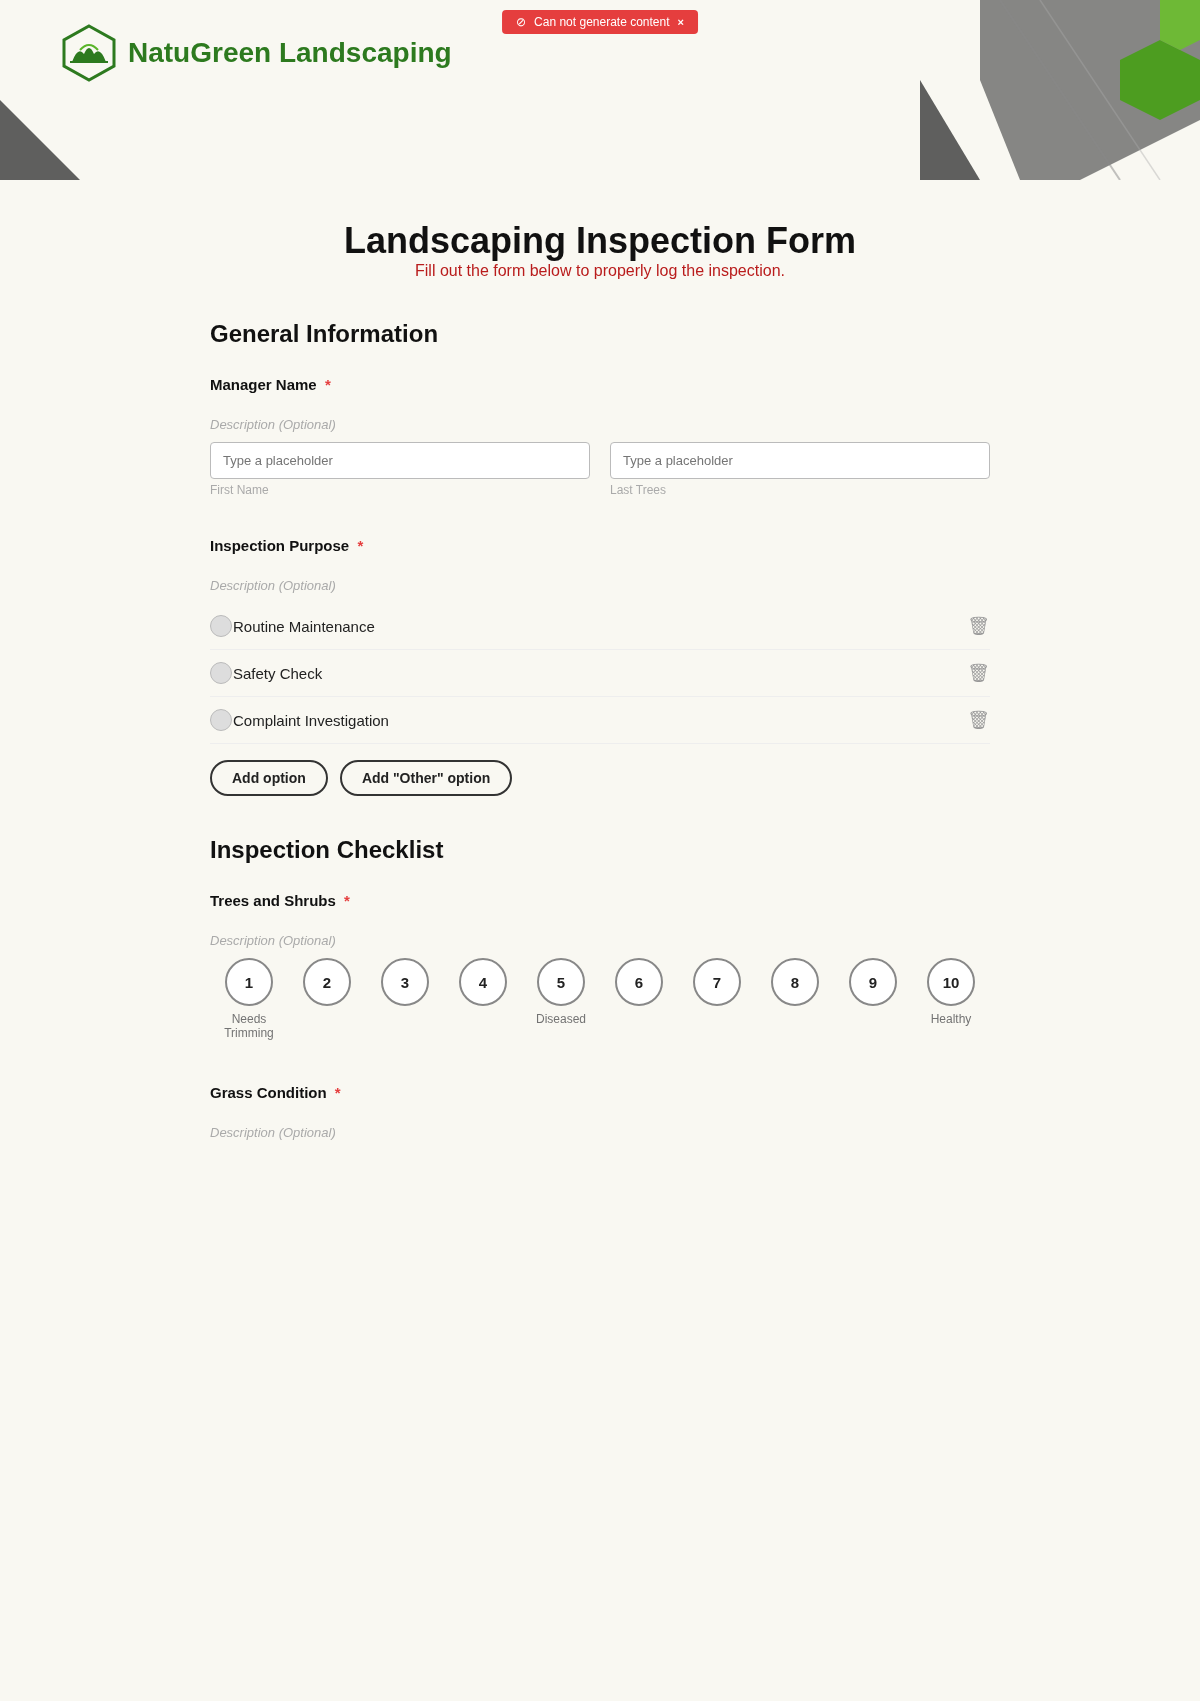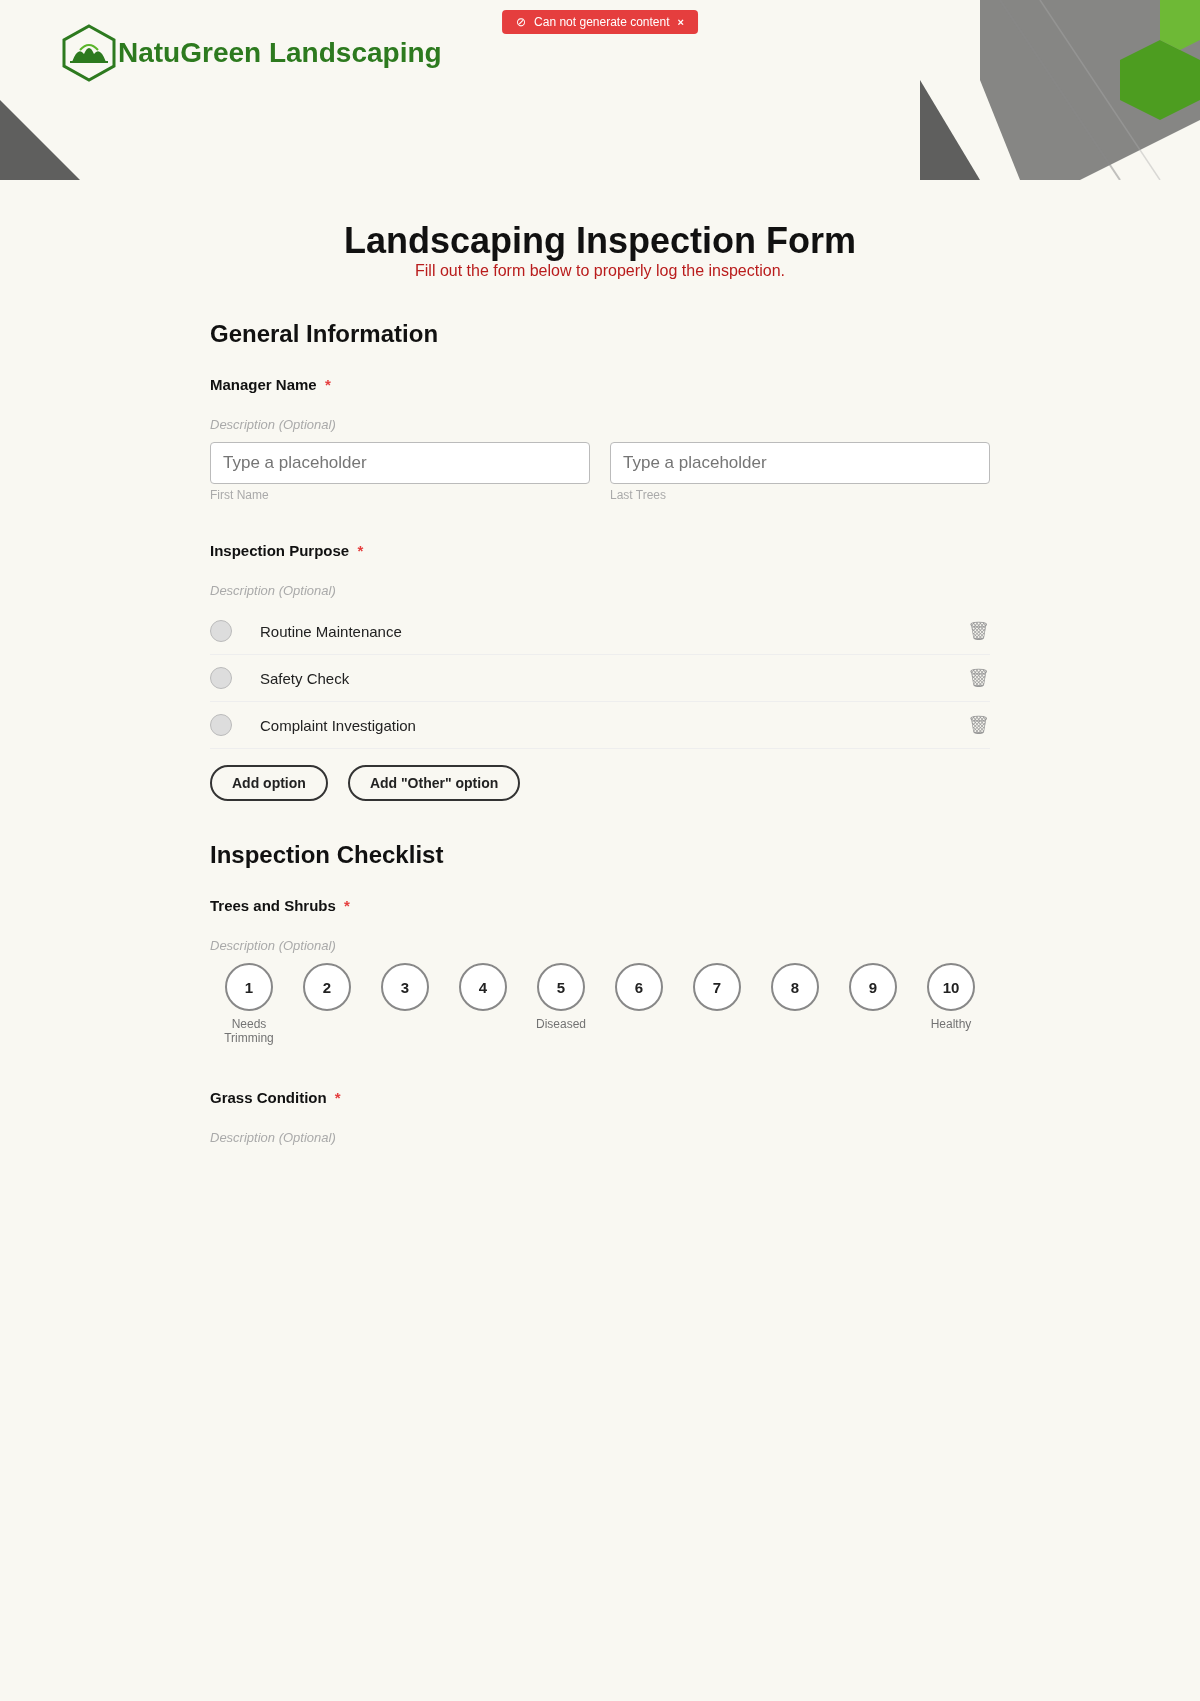--- a/index.html
+++ b/index.html
@@ -43,20 +43,21 @@
       overflow: hidden;
       min-height: 180px;
     }
     .header-left {
       position: relative;
       z-index: 2;
     }
     .logo-container {
       display: flex;
       align-items: center;
+      gap: 10px;
       margin-bottom: 4px;
     }
     .logo-icon {
       width: 58px;
       height: 58px;
     }
     .brand-name {
       font-size: 28px;
       font-weight: 800;
       color: #2d7a1f;
@@ -140,21 +141,21 @@
       margin-bottom: 6px;
     }
     .name-input-wrap {
       flex: 1;
     }
     .name-input {
       width: 100%;
       border: 1.5px solid #bbb;
       border-radius: 4px;
       padding: 10px 12px;
-      font-size: 17px;
+      font-size: 13px;
       color: #333;
       background: #fff;
       outline: none;
     }
     .sub-label {
       font-size: 12px;
       color: #aaa;
       margin-top: 4px;
     }
 
@@ -167,21 +168,21 @@
       display: flex;
       align-items: center;
       justify-content: space-between;
       padding: 12px 0;
       border-bottom: 1px solid #eee;
     }
     .radio-option:first-of-type { border-top: none; }
     .radio-left {
       display: flex;
       align-items: center;
-      gap: 28px;
+      gap: 1px;
     }
     .radio-circle {
       width: 22px;
       height: 22px;
       border-radius: 50%;
       border: 1.5px solid #bbb;
       background: #ddd;
       flex-shrink: 0;
     }
     .radio-label {
@@ -190,21 +191,21 @@
     }
     .trash-icon {
       color: #999;
       font-size: 18px;
       cursor: pointer;
     }
 
     
     .add-option-row {
       display: flex;
-      gap: 20px;
+      gap: 12px;
       margin-top: 16px;
     }
     .add-option-btn {
       border: 2px solid #333;
       background: transparent;
       border-radius: 20px;
       padding: 8px 20px;
       font-size: 14px;
       font-weight: 600;
       color: #222;

